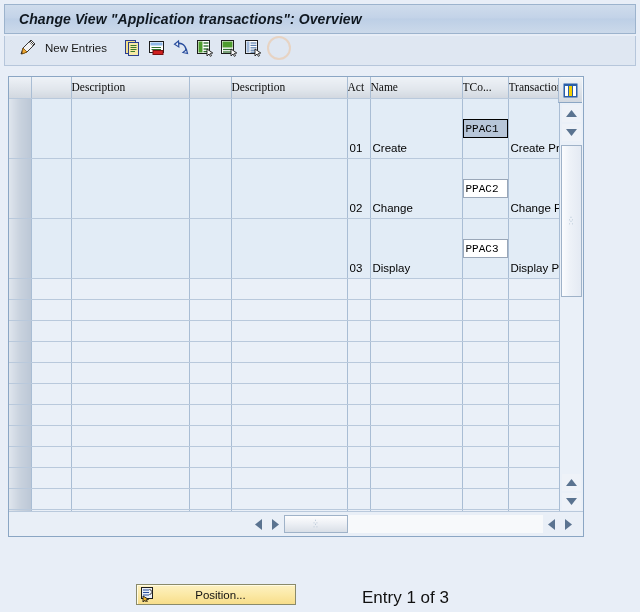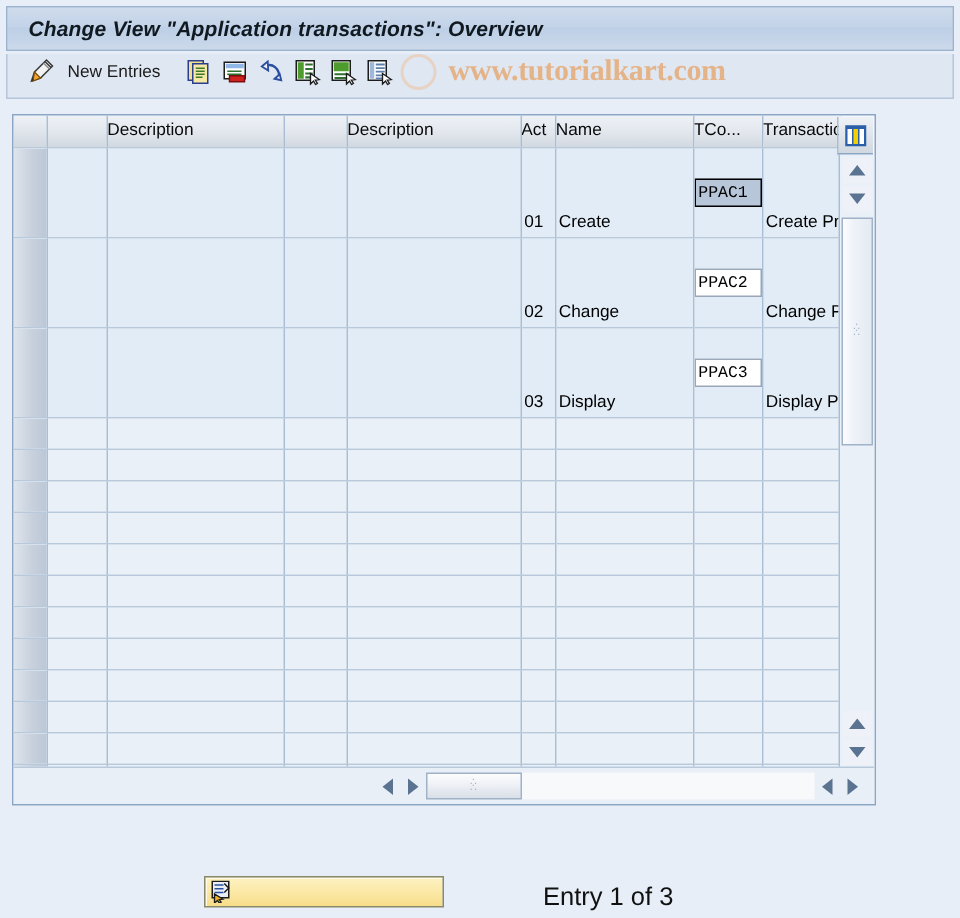--- a/index.html
+++ b/index.html
@@ -69,20 +69,21 @@
     height:21px;
     overflow:hidden;white-space:nowrap;
   }
   thead th{
     height:26px;
     background:linear-gradient(to bottom,#eef2f7 0%,#e2e7ed 55%,#d2d8e0 100%);
     border-bottom:1px solid #8ba6c4;
     font-weight:normal;font-size:11.5px;text-align:left;
     color:#0a0a0a;
     padding-left:4px;
+    font-family:Liberation Serif, serif;
   }
   thead th.sel{padding-left:0;background:linear-gradient(to bottom,#eef2f7,#d2d8e0);}
   
   .c-sel{width:22px;}
   .c-a{width:40px;}
   .c-desc1{width:118px;}
   .c-b{width:42px;}
   .c-desc2{width:116px;}
   .c-act{width:23px;}
   .c-name{width:92px;}
@@ -266,21 +267,20 @@
           <line x1="6.5" y1="6.4" x2="12.5" y2="6.4"></line>
         <line x1="6.5" y1="8.8" x2="12.5" y2="8.8"></line>
           <line x1="6.5" y1="11.2" x2="12.5" y2="11.2"></line>
         <line x1="6.5" y1="13.2" x2="12.5" y2="13.2"></line>
       </g>
       <path d="M11 10 L11 17 L13 15 L14.4 17.4 L15.6 16.6 L14.2 14.4 L16.8 14 Z" fill="#ffffff" stroke="#1c1c1c" stroke-width=".9"></path>
     </svg>
   </div>
 
   <div class="wm-seal"></div>
-  <div class="watermark">www.tutorialkart.com</div>
 </div>
 
 <div id="tablewrap">
 
   <div id="grid">
     <table class="sapgrid">
       <colgroup>
         <col class="c-sel">
           <col class="c-a">
           <col class="c-desc1">
@@ -651,15 +651,16 @@
       <rect x="1.5" y="0.5" width="11" height="11" fill="#e9eef6" stroke="#1c1c1c" stroke-width="1"></rect>
       <g stroke="#2b4f9e" stroke-width="1">
           <line x1="3" y1="3" x2="9" y2="3"></line>
           <line x1="3" y1="5.5" x2="9" y2="5.5"></line>
           <line x1="3" y1="8" x2="9" y2="8"></line>
         </g>
       <path d="M9.5 2 L12.5 5 L9.5 8" fill="none" stroke="#1c1c1c" stroke-width="1"></path>
       <path d="M3 9 L3 15 L5 13.3 L6.3 15.2 L7.4 14.4 L6.2 12.8 L8.6 12.4 Z" fill="#f0b428" stroke="#1c1c1c" stroke-width=".9"></path>
     </svg>
   </span>
+  <span class="plabel">Position...</span>
 </div>
 
 <div id="entrytxt">Entry 1 of 3</div>
 
 </body></html>

